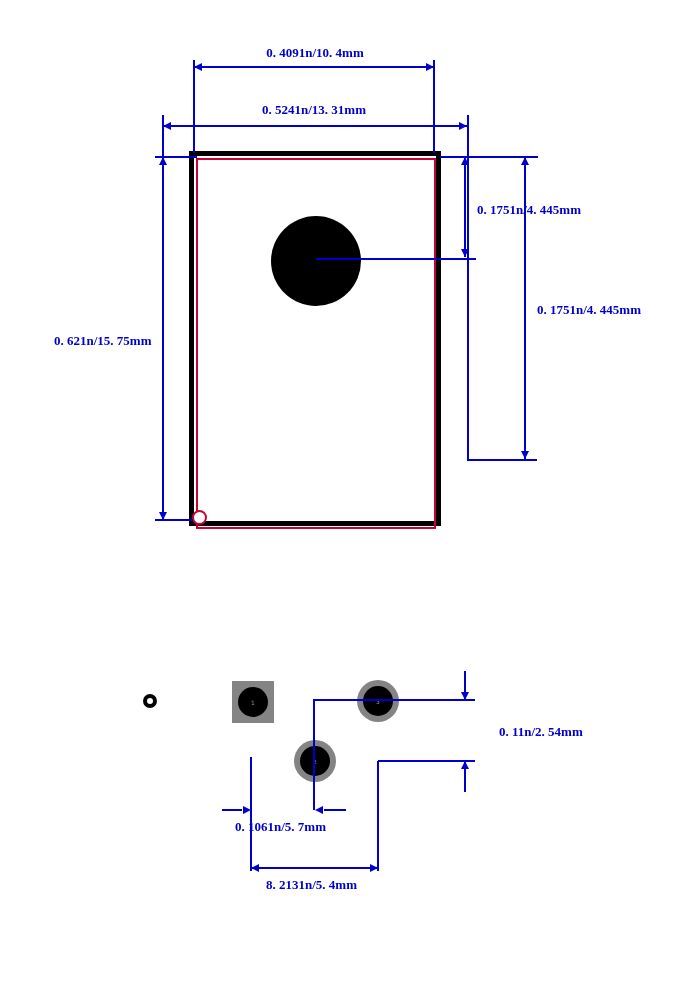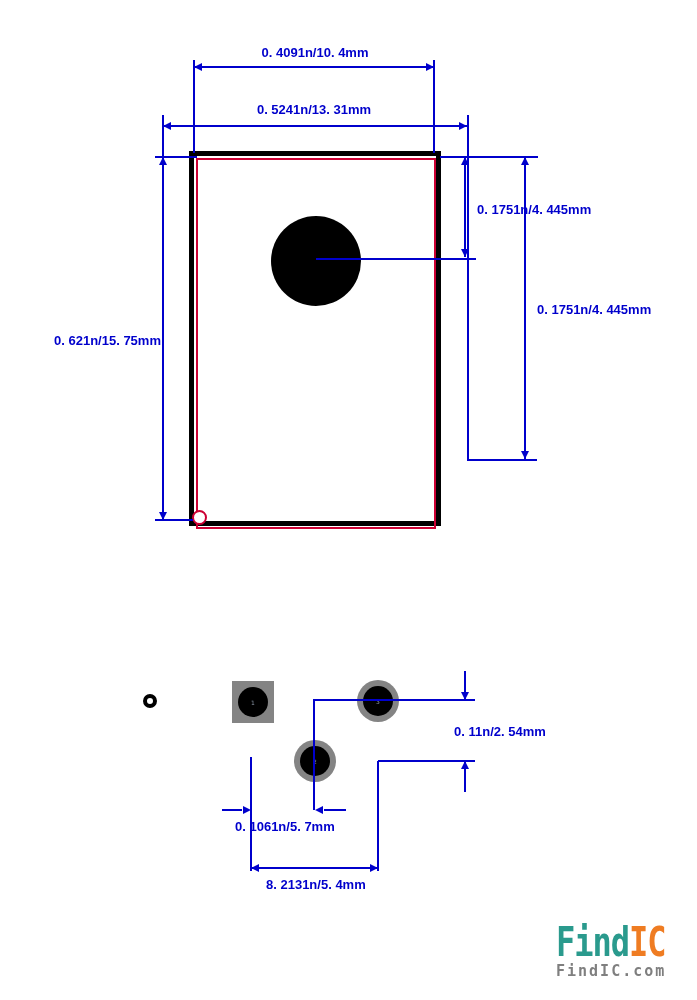--- a/index.html
+++ b/index.html
@@ -1,20 +1,20 @@
 <!DOCTYPE html>
 <html><head>
 <meta charset="utf-8">
 <style>
   html,body{margin:0;padding:0;background:#fff;}
   #canvas{position:relative;width:697px;height:1000px;background:#ffffff;overflow:hidden;
           font-family:"DejaVu Serif", serif;}
   .bl{position:absolute;background:#0000cc;}
   .dimtext{position:absolute;color:#0000cc;font-size:13px;font-weight:bold;white-space:pre;
-           font-family:Liberation Sans, sans-serif;letter-spacing:0px;}
+           font-family:Liberation Serif, serif;letter-spacing:0px;}
   .center{transform:translateX(-50%);}
   .arr{position:absolute;width:0;height:0;border:solid transparent;}
   .a-up{border-width:0 4px 8px 4px;border-bottom-color:#0000cc;}
   .a-down{border-width:8px 4px 0 4px;border-top-color:#0000cc;}
   .a-left{border-width:4px 8px 4px 0;border-right-color:#0000cc;}
   .a-right{border-width:4px 0 4px 8px;border-left-color:#0000cc;}
   .rect-black{position:absolute;left:189px;top:151px;width:242px;height:365px;border:5px solid #000;}
   .rect-red{position:absolute;left:196px;top:158px;width:236px;height:367px;border:2px solid #cc0033;}
   .hole{position:absolute;left:271px;top:216px;width:90px;height:90px;background:#000;border-radius:50%;}
   .pin1{position:absolute;left:192px;top:510px;width:11px;height:11px;border:2px solid #cc0033;border-radius:50%;background:#fff;}
@@ -100,22 +100,18 @@
   <div class="bl" style="left:324px;top:809px;width:22px;height:2px"></div>
   <div class="bl" style="left:251px;top:867px;width:127px;height:2px"></div>
 
   <div class="arr a-down" style="left:461px;top:692px"></div>
   <div class="arr a-up" style="left:461px;top:761px"></div>
   <div class="arr a-right" style="left:243px;top:806px"></div>
   <div class="arr a-left" style="left:315px;top:806px"></div>
   <div class="arr a-left" style="left:251px;top:864px"></div>
   <div class="arr a-right" style="left:370px;top:864px"></div>
 
-  <div class="dimtext" style="left:454px;top:724px">0. 11n/2. 54mm</div>
+  <div class="dimtext" style="left:499px;top:724px">0. 11n/2. 54mm</div>
   <div class="dimtext" style="left:235px;top:819px">0. 1061n/5. 7mm</div>
   <div class="dimtext" style="left:266px;top:877px">8. 2131n/5. 4mm</div>
 
-  <div class="logo">
-    <div class="logo-main"><span class="logo-teal">Find</span><span class="logo-orange">IC</span></div>
-    <div class="logo-sub">FindIC.com</div>
-  </div>
 
 </div>
 
 </body></html>

